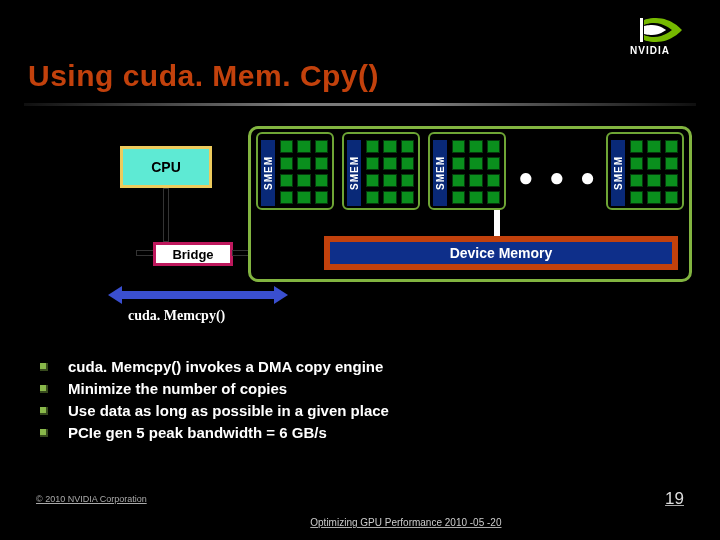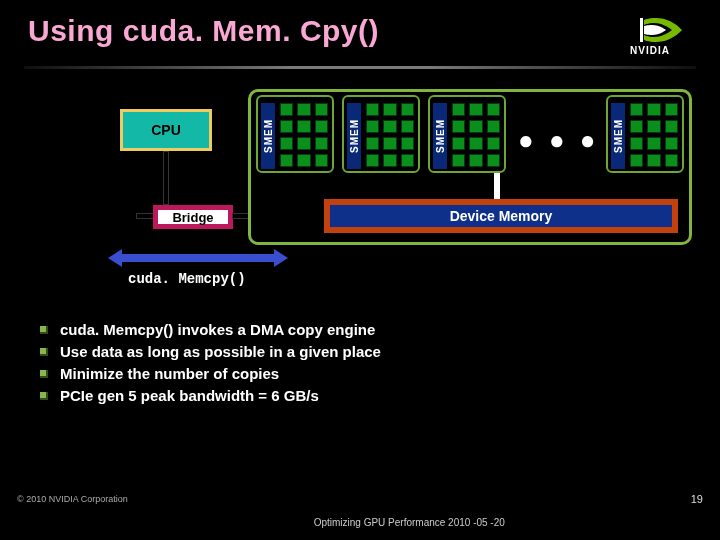--- a/index.html
+++ b/index.html
@@ -9,47 +9,47 @@
     color: #fff;
     font-family: "Trebuchet MS", Verdana, sans-serif;
     position: relative;
   }
   .slide { width: 720px; height: 540px; position: relative; }
   .title-bar {
     display: flex; align-items: flex-start; justify-content: space-between;
     padding: 14px 30px 6px 28px;
   }
   .title {
-    font-size: 30px; font-weight: bold; color: #f9a8d4; letter-spacing: 0.5px;
+    font-size: 30px; font-weight: bold; color: #c2410c; letter-spacing: 0.5px; margin-top: 45px;
   }
   .logo { display: flex; flex-direction: column; align-items: flex-start; margin-top: 2px; }
   .logo svg { display:block; }
   .hr {
     height: 3px; margin: 4px 24px 20px 24px;
     background: linear-gradient(to right, rgba(255,255,255,0.06) 0%, #7a7a7a 40%, #7a7a7a 60%, rgba(255,255,255,0.06) 100%);
   }
   .diagram { position: relative; height: 210px; margin: 0 28px; }
   .cpu, .hostmem, .bridge, .devmem, .pcie, .arrow, .func, .gpu, .sm, .dots, .bus1, .bus2, .bus3, .bus4 {
     position: absolute;
   }
   .cpu {
     left: 92px; top: 20px; width: 92px; height: 42px;
-    background: #14b8a6; border: 3px solid #edcb5d;
+    background: #5eead4; border: 3px solid #edcb5d;
     display:flex; align-items:center; justify-content:center;
     font-weight:bold; color:#000; font-size:14px;
   }
   .hostmem {
     left: 0px; top: 110px; width: 110px; height: 36px;
     background: #0e2f8a; border:2px solid #000; color:#fff;
     display:flex; align-items:center; justify-content:center; text-align:center;
     font-size:13px; font-weight:bold; line-height:1.1;
   }
   .bridge {
     left: 125px; top: 116px; width: 80px; height: 24px;
-    background:#fff; color:#000; border:5px solid #be185d;
+    background:#fff; color:#000; border:3px solid #be185d;
     display:flex; align-items:center; justify-content:center; font-size:13px; font-weight:bold;
   }
   .bus1 { left: 135px; top: 62px; width: 6px; height: 54px; background:#000; border:1px solid #333; }
   .bus2 { left: 108px; top: 124px; width: 18px; height: 6px; background:#000; border:1px solid #333; }
   .bus3 { left: 204px; top: 124px; width: 46px; height: 6px; background:#000; border:1px solid #333; }
   .pcie {
     left: 250px; top: 116px; width: 42px; height: 24px;
     display:flex; align-items:center; justify-content:center;
     font-size:12px; font-weight:bold; color:#fff;
   }
@@ -90,40 +90,40 @@
     left: 80px; top: 160px; width: 180px; height: 18px;
     display:flex; align-items:center;
   }
   .arrow::before, .arrow::after {
     content:""; width:0; height:0; border-top:9px solid transparent; border-bottom:9px solid transparent;
   }
   .arrow::before { border-right: 14px solid #3a4fd0; }
   .arrow::after  { border-left: 14px solid #3a4fd0; }
   .arrow .bar { flex:1; height:8px; background:#3a4fd0; }
   .func {
-    left: 100px; top: 182px; font-family: Liberation Mono, monospace;
+    left: 100px; top: 182px; font-family: Liberation Serif, serif;
     font-weight:bold; font-size:14px; color:#fff; white-space:nowrap;
   }
   .bullets { margin: 22px 40px 0 40px; }
   .bullets li {
-    list-style:none; position:relative; padding-left:20px;
+    list-style:none; position:relative; padding-left:28px;
     font-size:15px; color:#fff; margin:5px 0; font-weight:bold;
   }
   .bullets li::before {
     content:""; position:absolute; left:0; top:5px;
     width:8px; height:8px; background:#89b84a;
     box-shadow: inset -2px -2px 0 rgba(0,0,0,.6);
   }
   .footer {
     position:absolute; left:0; right:0; bottom:12px;
     display:flex; justify-content:space-between; align-items:center;
-    padding: 0 17px; font-size:9px; color:#aaa;
+    padding: 0 36px; font-size:9px; color:#aaa;text-decoration:underline;
   }
   .footer .mid { font-size:10px; color:#ccc;margin-top:48px; }
-  .footer .page { font-size:11px; color:#ddd; }
+  .footer .page { font-size:17px; color:#ddd; }
 </style>
 </head>
 <body>
 
 <div class="slide">
 
   <div class="title-bar">
     <div class="title">Using cuda. Mem. Cpy()</div>
     <div class="logo">
       <svg width="68" height="40" viewBox="0 0 68 40">
@@ -220,22 +220,22 @@
     <div class="devmem">Device Memory</div>
 
     <div class="arrow">
         <div class="bar"></div>
       </div>
     <div class="func">cuda. Memcpy()</div>
   </div>
 
   <ul class="bullets">
     <li>cuda. Memcpy() invokes a DMA copy engine</li>
+    <li>Minimize the number of copies</li>
     <li>Use data as long as possible in a given place</li>
-    <li>Minimize the number of copies</li>
     <li>PCIe gen 5 peak bandwidth = 6 GB/s</li>
   </ul>
 
   <div class="footer">
     <div>© 2010 NVIDIA Corporation</div>
     <div class="mid">Optimizing GPU Performance    2010 -05 -20</div>
     <div class="page">19</div>
   </div>
 
 </div>

